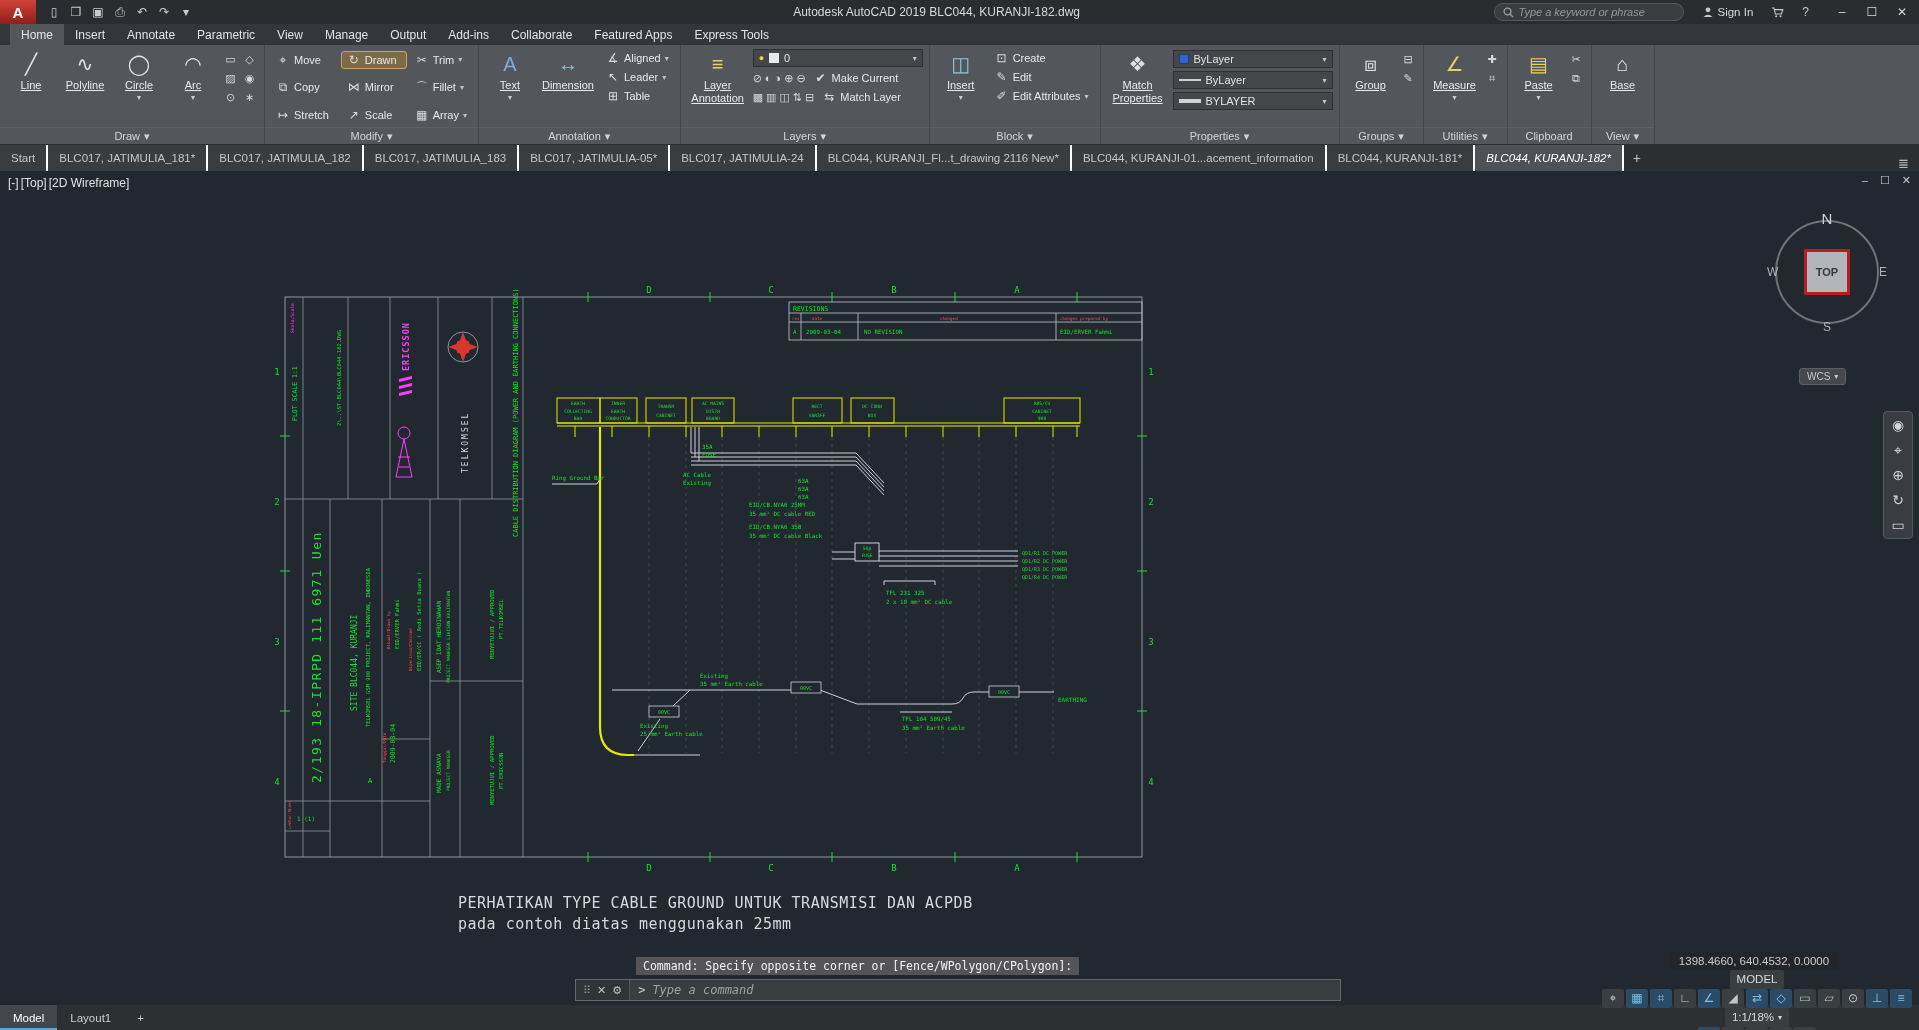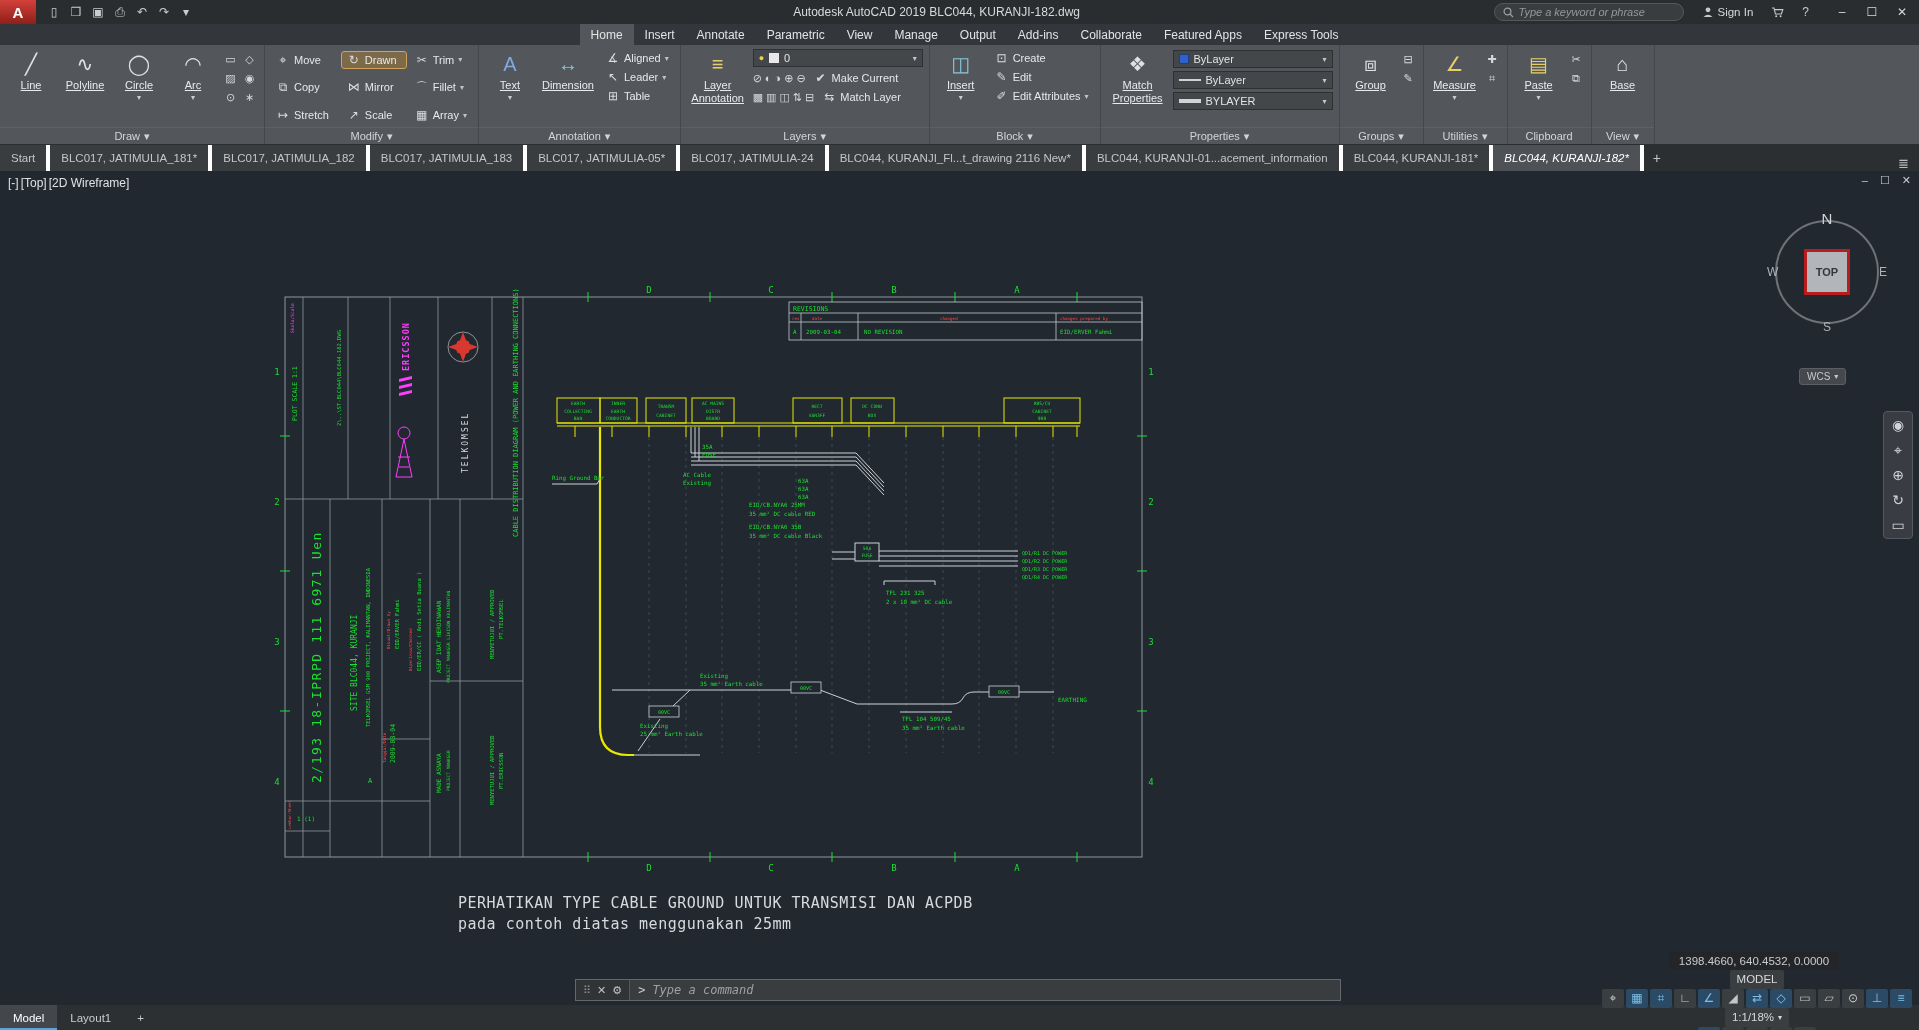--- a/index.html
+++ b/index.html
@@ -15,21 +15,21 @@
   .tb-right { margin-left:auto; display:flex; align-items:center; gap:18px; padding-right:2px; }
   .searchbox { width:190px; height:18px; background:#3a3d3f; border:1px solid #55585a; border-radius:9px; display:flex; align-items:center; gap:5px; padding:0 8px; }
   .searchbox input { flex:1; background:transparent; border:0; outline:0; color:#c9cdd0; font-size:11px; font-family:"Liberation Sans",sans-serif; }
   .searchbox input::placeholder { color:#95989b; font-style:italic; }
   .tb-ico { color:#c6cacd; font-size:12px; display:flex; align-items:center; gap:4px; cursor:pointer; }
   .signin { font-size:11.5px; color:#d5d8da; }
   .win-ctrls { display:flex; }
   .win-ctrl { width:30px; height:24px; display:flex; align-items:center; justify-content:center; color:#d6d9db; font-size:12px; cursor:pointer; }
 
   
-  .menurow { position:absolute; top:24px; left:0; width:100%; height:21px; background:#33363a; display:flex; align-items:flex-end; padding-left:10px;justify-content:center; }
+  .menurow { position:absolute; top:24px; left:0; width:100%; height:21px; background:#33363a; display:flex; align-items:flex-end; padding-left:10px; }
   .mtab { height:21px; padding:0 11px; display:flex; align-items:center; font-size:12px; color:#e2e4e6; cursor:pointer; }
   .mtab.on { background:#53575b; }
 
   
   .ribbon { position:absolute; top:45px; left:0; width:100%; height:99px; background:#53575b; display:flex; }
   .panel { display:flex; flex-direction:column; border-right:1px solid #45484b; }
   .pbody { flex:1; display:flex; padding:3px 6px 0; gap:4px; }
   .plabel { height:17px; display:flex; align-items:center; justify-content:center; gap:4px; color:#d2d5d7; font-size:11px; border-top:1px solid #5d6165; cursor:pointer; }
   .bigbtn { min-width:50px; display:flex; flex-direction:column; align-items:center; gap:1px; padding:2px 3px 0; cursor:pointer; text-align:center; }
   .bicon { height:28px; display:flex; align-items:center; justify-content:center; font-size:20px; color:#dfe2e4; } .ic-teal { color:#86c6d8; } .ic-yel { color:#e6cf6a; } .ic-blue { color:#7fa9e0; }
@@ -51,21 +51,21 @@
   .bulb { color:#f0d24a; font-size:9px; }
   .sw { width:10px; height:10px; display:inline-block; }
   .sw-blue { background:#2f62c8; border:1px solid #1d3e80; }
   .ltline { width:22px; height:2px; background:#cfd3d6; }
   .lwline { width:22px; height:4px; background:#cfd3d6; }
   .propcol { display:flex; flex-direction:column; gap:3px; padding-top:2px; width:160px; }
   .layer-dd { width:170px; }
 
   
   .doctabs { position:absolute; top:144px; left:0; width:100%; height:27px; background:#2c2f32; display:flex; align-items:flex-end; }
-  .dtab { height:26px; padding:0 11px; display:flex; align-items:center; font-size:11.5px; color:#c3c6c9; background:#3a3d40; border-right:4px solid #ffffff; cursor:pointer; white-space:nowrap; }
+  .dtab { height:26px; padding:0 11px; display:flex; align-items:center; font-size:11.5px; color:#c3c6c9; background:#3a3d40; border-right:2px solid #ffffff; cursor:pointer; white-space:nowrap; }
   .dtab.on { background:#4e5257; color:#ffffff;font-style:italic; }
   .dplus { width:26px; height:26px; display:flex; align-items:center; justify-content:center; color:#c3c6c9; font-size:14px; cursor:pointer; }
   .dtabs-right { margin-left:auto; padding-right:10px; color:#b9bdc0; font-size:13px; cursor:pointer; }
 
   
   .canvas { position:absolute; top:171px; left:0; width:1919px; height:834px; background:#212830; }
   svg.drawing { position:absolute; inset:0; }
   svg text { font-family:"DejaVu Sans Mono",monospace; }
   .gtxt { fill:#1ae02e; } .rtxt { fill:#ff4848; } .mtxt { fill:#ff3dff; } .wtxt { fill:#d6dadd; }
 
@@ -890,20 +890,21 @@
   </div>
 
   <div class="navbar">
     <span class="navbtn"><span>◉</span></span>
       <span class="navbtn"><span>⌖</span></span>
       <span class="navbtn"><span>⊕</span></span>
       <span class="navbtn"><span>↻</span></span>
       <span class="navbtn"><span>▭</span></span>
   </div>
 
+  <div class="cmd-prompt">Command: Specify opposite corner or [Fence/WPolygon/CPolygon]:</div>
 
   <div class="cmd-bar">
     <div class="cmd-left">
       <span class="cmd-grip">⠿</span>
       <span>✕</span>
       <span>⚙</span>
     </div>
     <div class="cmd-input">
       <span class="cmd-char">&gt;</span>
       <input type="text" placeholder="Type a command" style="">

